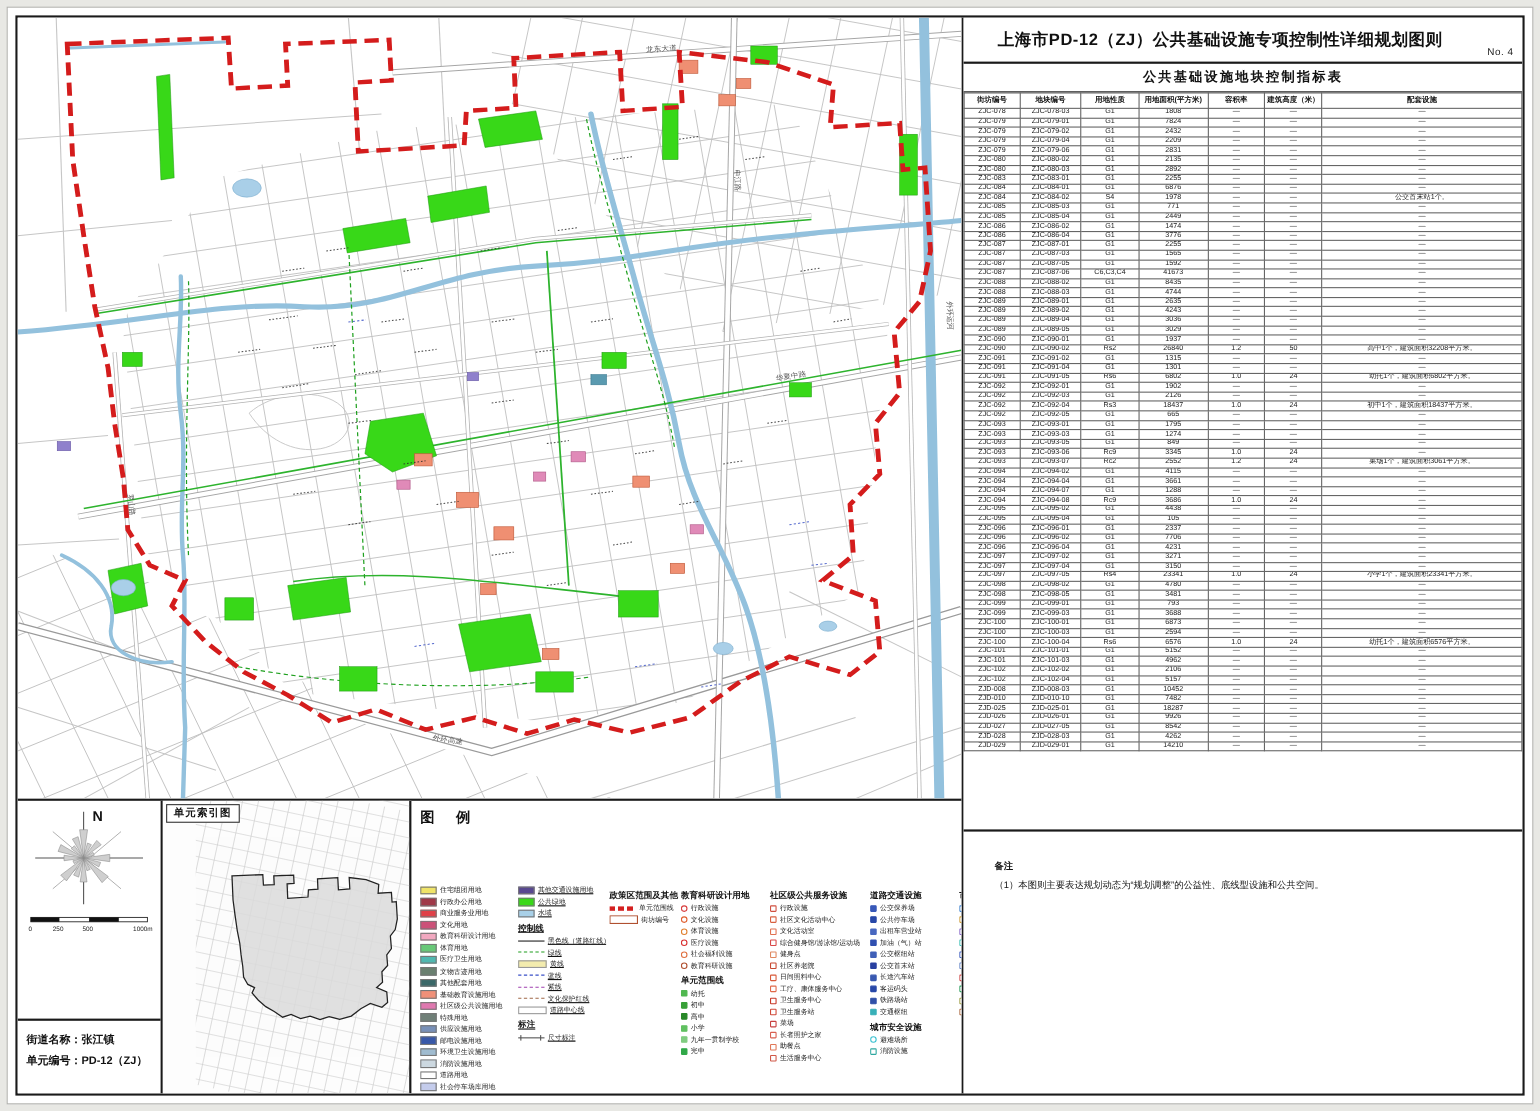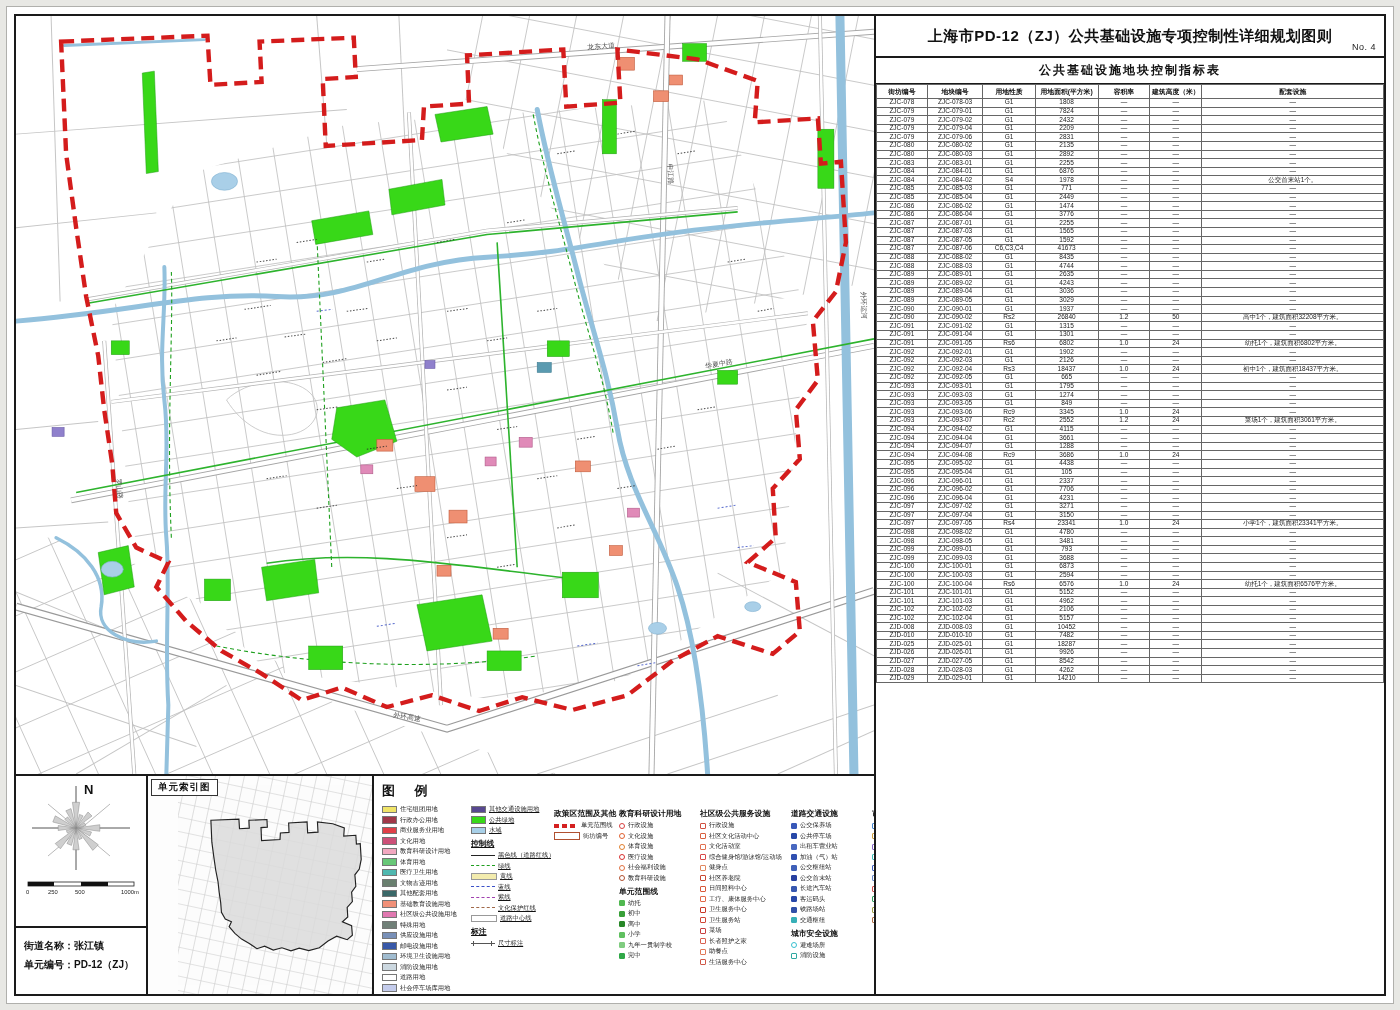--- a/index.html
+++ b/index.html
@@ -13,21 +13,21 @@
   .legend-band{flex:0 0 200px;display:flex;background:#fff;}
   .nw-col{flex:0 0 130px;display:flex;flex-direction:column;border-right:2px solid #1a1a1a;}
   .compass-box{flex:1 1 auto;display:flex;flex-direction:column;align-items:center;justify-content:flex-start;padding-top:2px;}
   .street-info{flex:0 0 58px;border-top:2px solid #1a1a1a;padding:8px 8px 0 8px;font-size:10px;font-weight:bold;line-height:1.9;}
   .index-col{flex:0 0 194px;position:relative;border-right:2px solid #1a1a1a;background:#fdfdfd;padding-left:30px;}
   .index-col svg{width:100%;height:100%;display:block;}
   .index-label{position:absolute;top:3px;left:3px;background:#fff;border:1px solid #333;padding:1px 6px;font-size:9.5px;font-weight:bold;letter-spacing:1px;}
   .legend-col{flex:1 1 auto;padding:6px 4px 0 8px;overflow:hidden;}
   .legend-title{font-size:13px;font-weight:bold;letter-spacing:8px;margin-bottom:5px;}
   .legend-cols{display:flex;gap:3px;}
-  .lcol{flex:0 0 auto;}
+  .lcol{flex:0 0 auto;margin-top:48px;}
   .lcol:nth-child(1){width:86px;}
   .lcol:nth-child(2){width:80px;text-decoration:underline;}
   .lcol:nth-child(3){width:62px;}
   .lcol:nth-child(4){width:78px;}
   .lcol:nth-child(5){width:88px;}
   .lcol:nth-child(6){width:78px;}
   .lcol:nth-child(7){width:58px;}
   .lhead{font-size:7.8px;font-weight:bold;margin:3px 0 2px 0;white-space:nowrap;}
   .li{display:flex;align-items:center;gap:3px;margin-bottom:1.5px;white-space:nowrap;overflow:hidden;}
   .lt{font-size:6.3px;color:#222;}
@@ -41,21 +41,21 @@
   .ls-dash-blue::before{border-top:1.6px dashed #3a50c8;}
   .ls-dash-purple::before{border-top:1.6px dashed #a040b0;}
   .ls-dash-brown::before{border-top:1.6px dashed #a06848;}
   .ls-box-white{background:#fff;border:0.5px solid #999;height:5px;}
   .ls-red-dash{height:3.5px;background:repeating-linear-gradient(90deg,#d42020 0 5px,#fff 5px 8px);margin-top:1px;}
   .ls-block-box{border:0.8px solid #b05030;height:6px;background:#fff;}
   .ls-dim::before{border-top:1px solid #555;}
   .ls-dim::after{content:"";position:absolute;left:2px;top:0;width:1px;height:5px;background:#555;box-shadow:18px 0 0 #555;}
   
   .right-col{flex:1 1 auto;display:flex;flex-direction:column;background:#fff;}
-  .panel-title{flex:0 0 40px;border-bottom:2px solid #1a1a1a;display:flex;align-items:center;justify-content:center;position:relative;font-size:15px;font-weight:bold;letter-spacing:0.5px;}
+  .panel-title{flex:0 0 40px;border-bottom:2px solid #1a1a1a;display:flex;align-items:center;justify-content:flex-start;position:relative;font-size:15px;font-weight:bold;letter-spacing:0.5px;padding-left:31px;}
   .sheet-no{position:absolute;right:8px;bottom:4px;font-size:9px;font-weight:normal;color:#222;}
   .panel-subtitle{flex:0 0 25px;border-bottom:1.5px solid #1a1a1a;display:flex;align-items:center;justify-content:center;font-size:12px;font-weight:bold;letter-spacing:2px;}
   .table-wrap{flex:0 0 auto;}
   table{width:100%;border-collapse:collapse;table-layout:fixed;}
   th,td{border:0.5px solid #666;text-align:center;padding:0;line-height:1.05;overflow:hidden;white-space:nowrap;}
   th{font-size:6.8px;height:13px;font-weight:bold;}
   td{font-size:6.5px;height:7.6px;color:#1a1a1a;}
   .notes-box{margin-top:auto;flex:0 0 212px;border-top:2px solid #1a1a1a;padding:26px 16px 0 28px;}
   .notes-title{font-size:8.5px;font-weight:bold;margin-bottom:4px;}
   .notes-line{font-size:8.5px;line-height:1.5;}
@@ -1405,16 +1405,20 @@
                 <td>ZJD-029-01</td>
                 <td>G1</td>
                 <td>14210</td>
                 <td>—</td>
                 <td>—</td>
                 <td>—</td>
               </tr>
             </tbody>
       </table>
     </div>
+    <div class="notes-box">
+      <div class="notes-title">备注</div>
+      <div class="notes-line">（1）本图则主要表达规划动态为“规划调整”的公益性、底线型设施和公共空间。</div>
+    </div>
   </div>
 
 </div>
 </div>
 
 </body></html>

